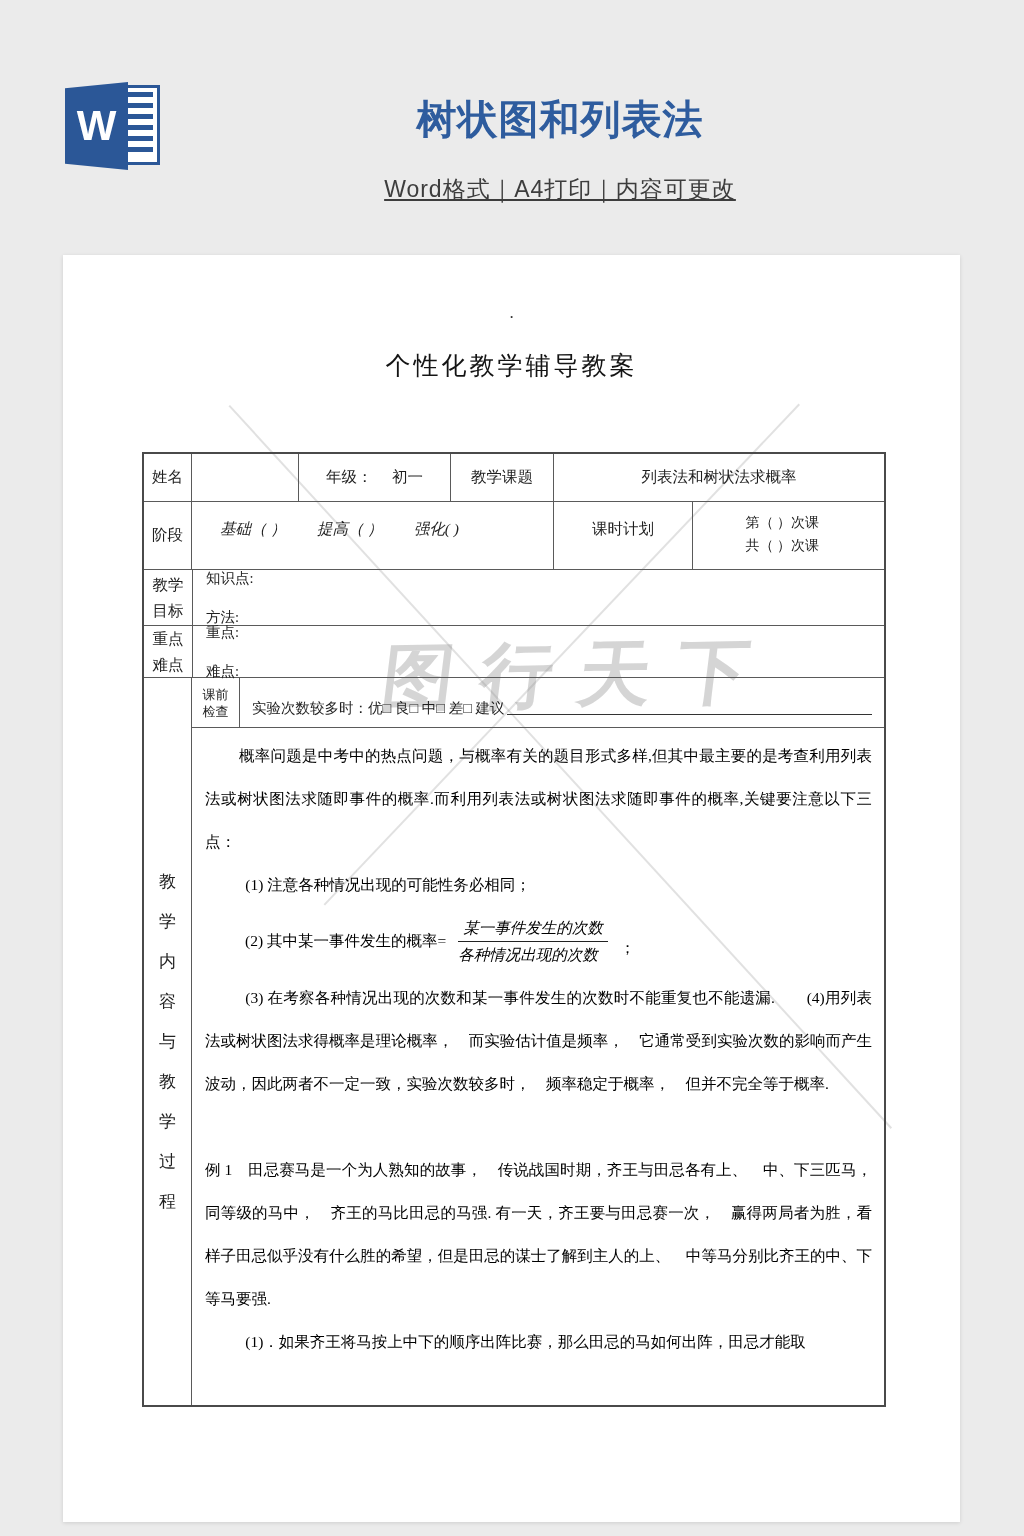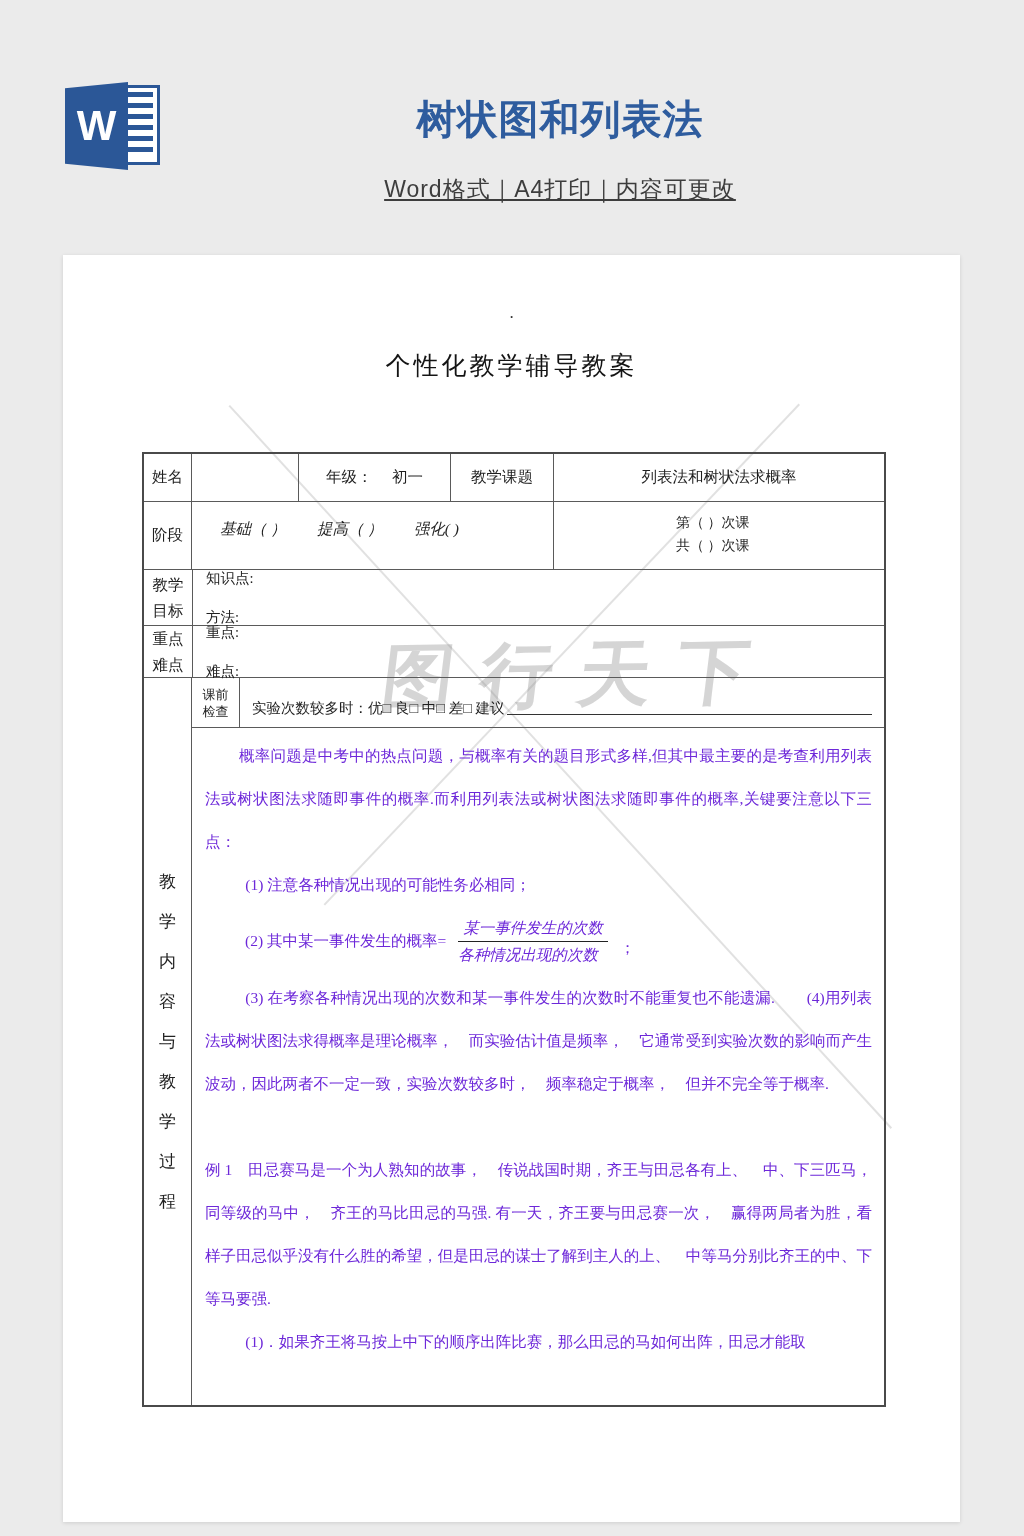--- a/index.html
+++ b/index.html
@@ -111,21 +111,21 @@
   }
   .check-content {
     flex:1; display:flex; align-items:flex-end;
     padding:0 10px 9px 12px; font-size:14.5px;
   }
   .check-content .u-line { flex:1; border-bottom:1px solid #333; margin:0 2px 3px 2px; height:1px; }
 
   .content {
     flex:1; overflow:hidden;
     padding:6px 12px 0 13px;
-    font-size:15.5px; line-height:43px; color:#6d28d9;
+    font-size:15.5px; line-height:43px; color:#000000;
   }
   .content p { text-align:justify; }
   .p-ind  { text-indent:2.2em; }
   .p-item { text-indent:2.6em; }
   .item2 { display:flex; align-items:center; height:70px; padding-left:40px; line-height:20px; }
   .frac { display:inline-block; text-align:left; margin:0 12px; font-size:15.5px;font-style:italic; }
   .frac .num { display:block; border-bottom:1.5px solid #222; padding:0 5px 3px; }
   .frac .den { display:block; padding-top:3px; }
   .frac-suffix { margin-top:14px; }
   .spacer { height:43px; }
@@ -163,20 +163,21 @@
       <div class="tcell c-name">姓名</div>
       <div class="tcell c-blank"></div>
       <div class="tcell c-grade">年级：　 初一</div>
       <div class="tcell c-subjl">教学课题</div>
       <div class="tcell c-subjv">列表法和树状法求概率</div>
     </div>
 
     <div class="trow r2">
       <div class="tcell c-stage">阶段</div>
       <div class="tcell c-opts">基础（ ）　　提高（ ）　　强化( )</div>
+      <div class="tcell c-planl">课时计划</div>
       <div class="tcell c-planv">
         <div>第（ ）次课</div>
         <div>共（ ）次课</div>
       </div>
     </div>
 
     <div class="trow r34 r3">
       <div class="tcell c-lab">
         <span>教学</span>
         <span>目标</span>

